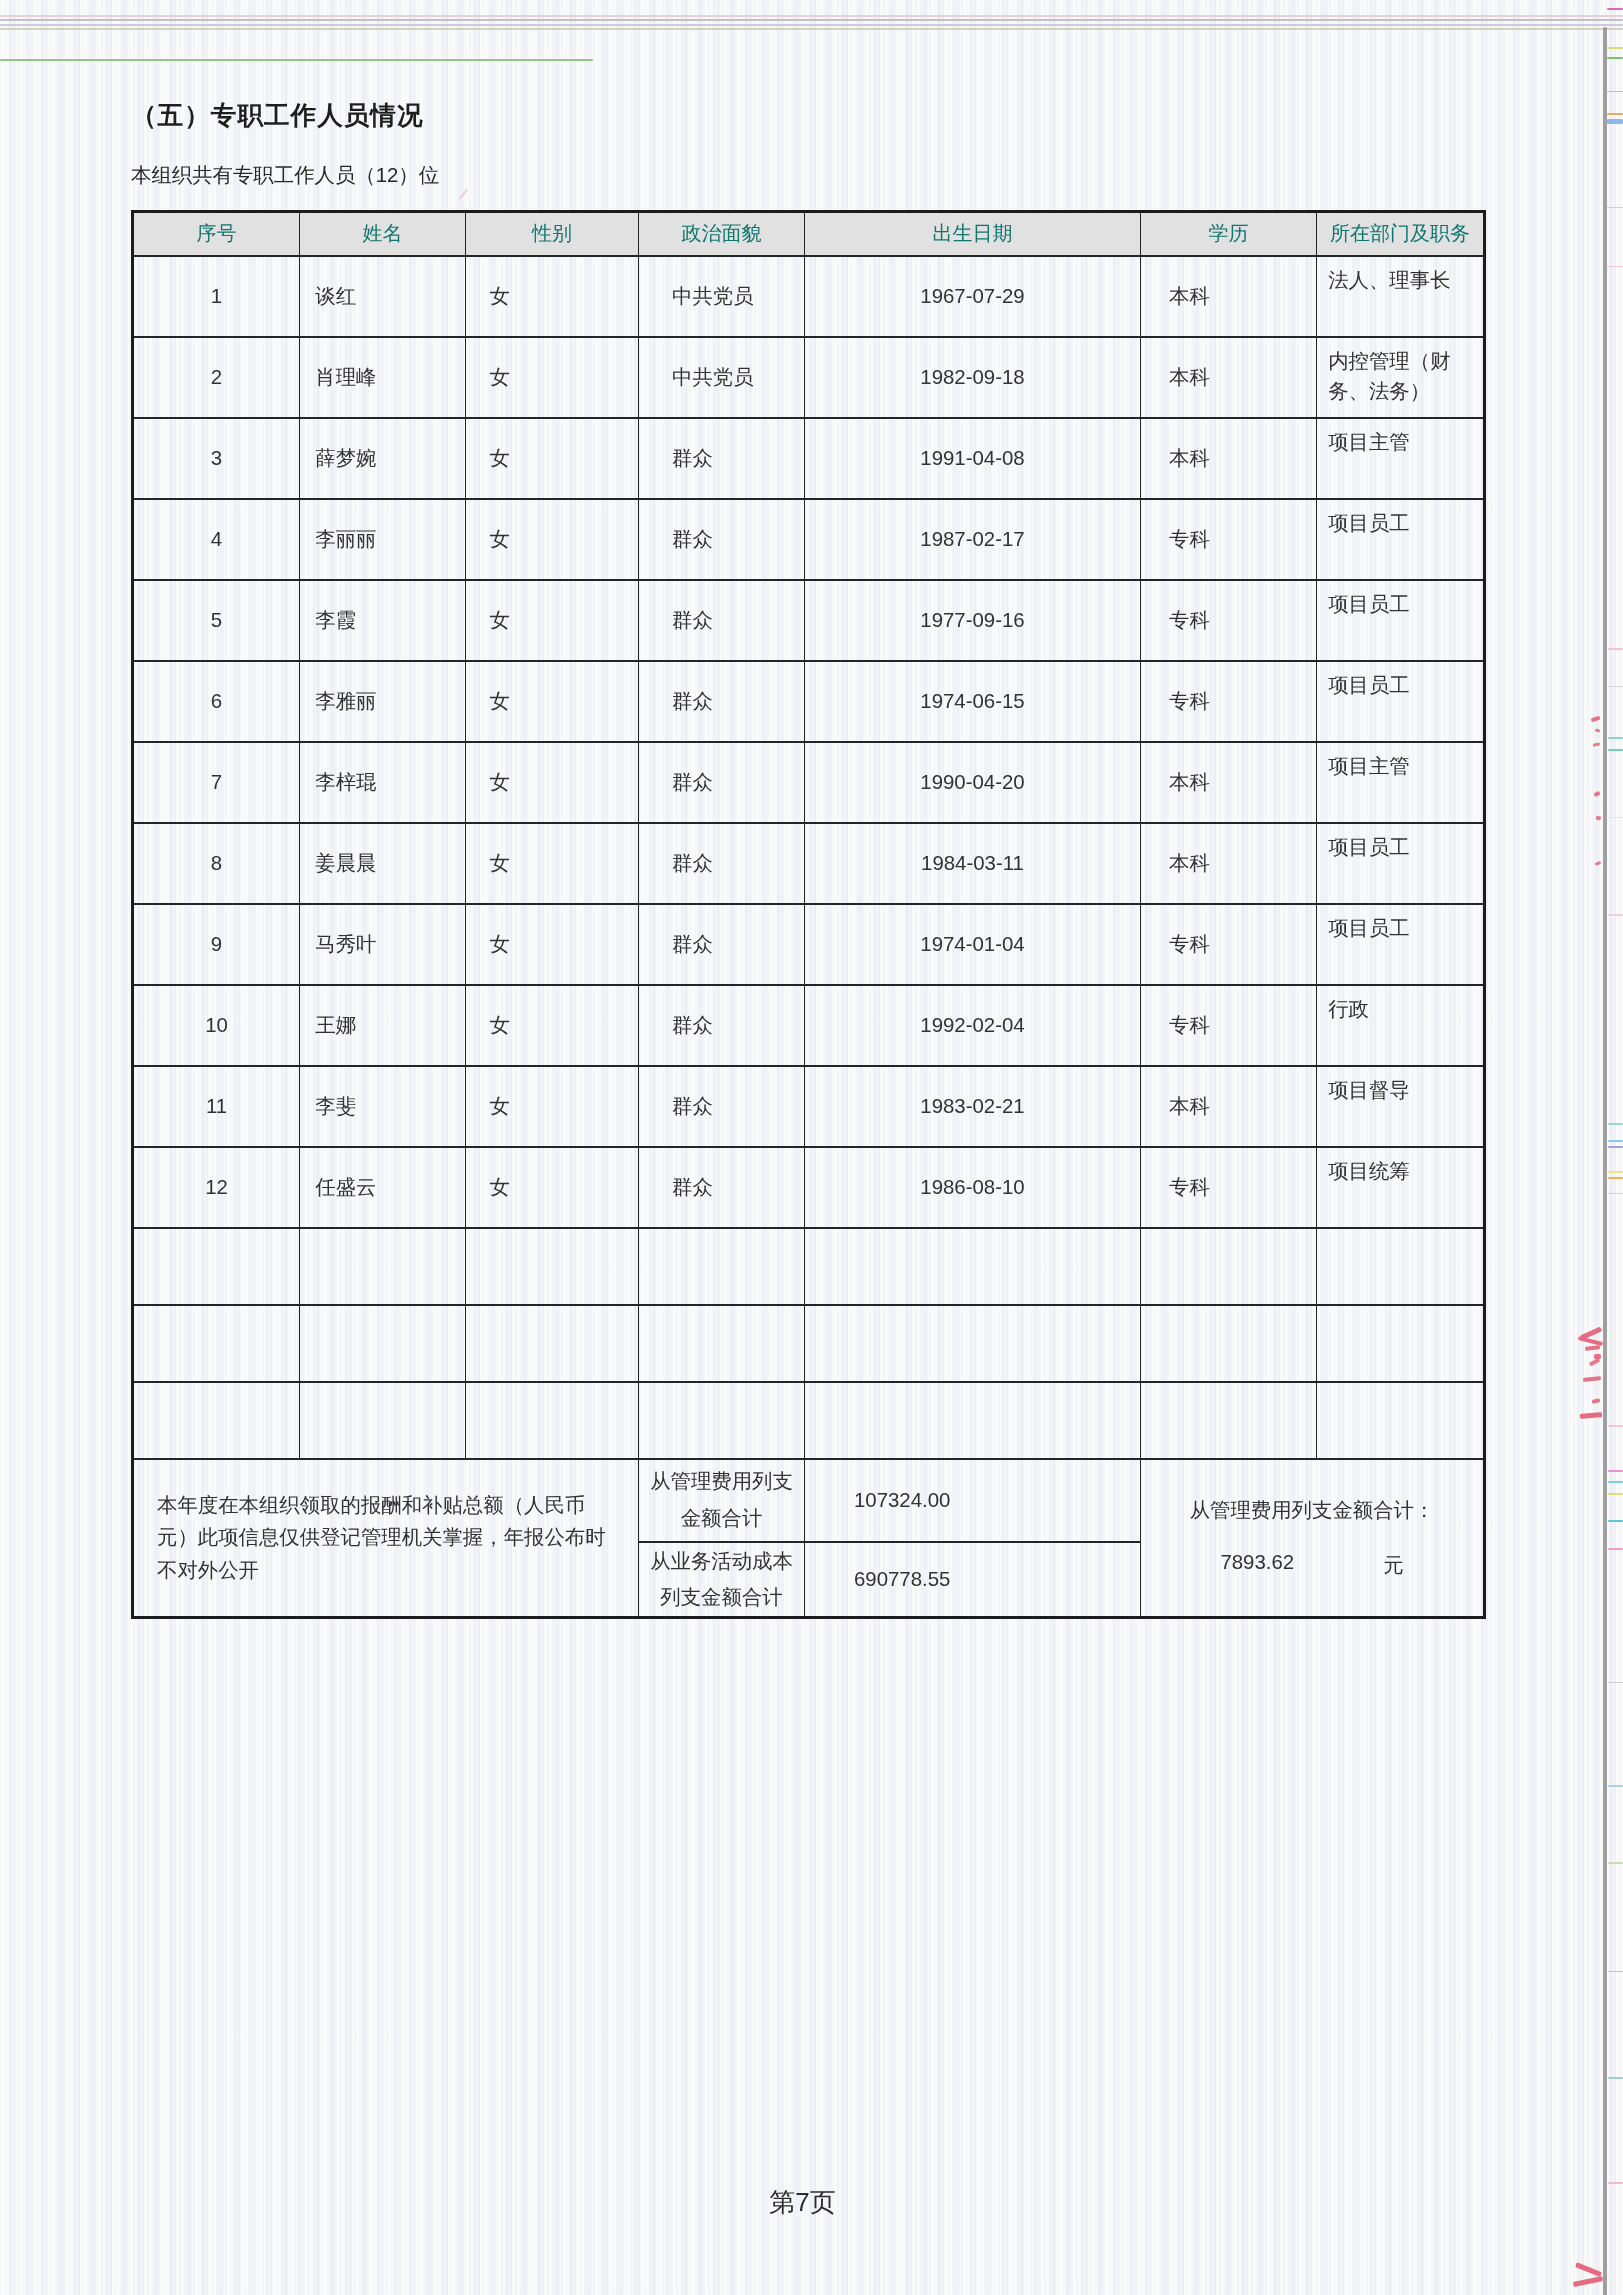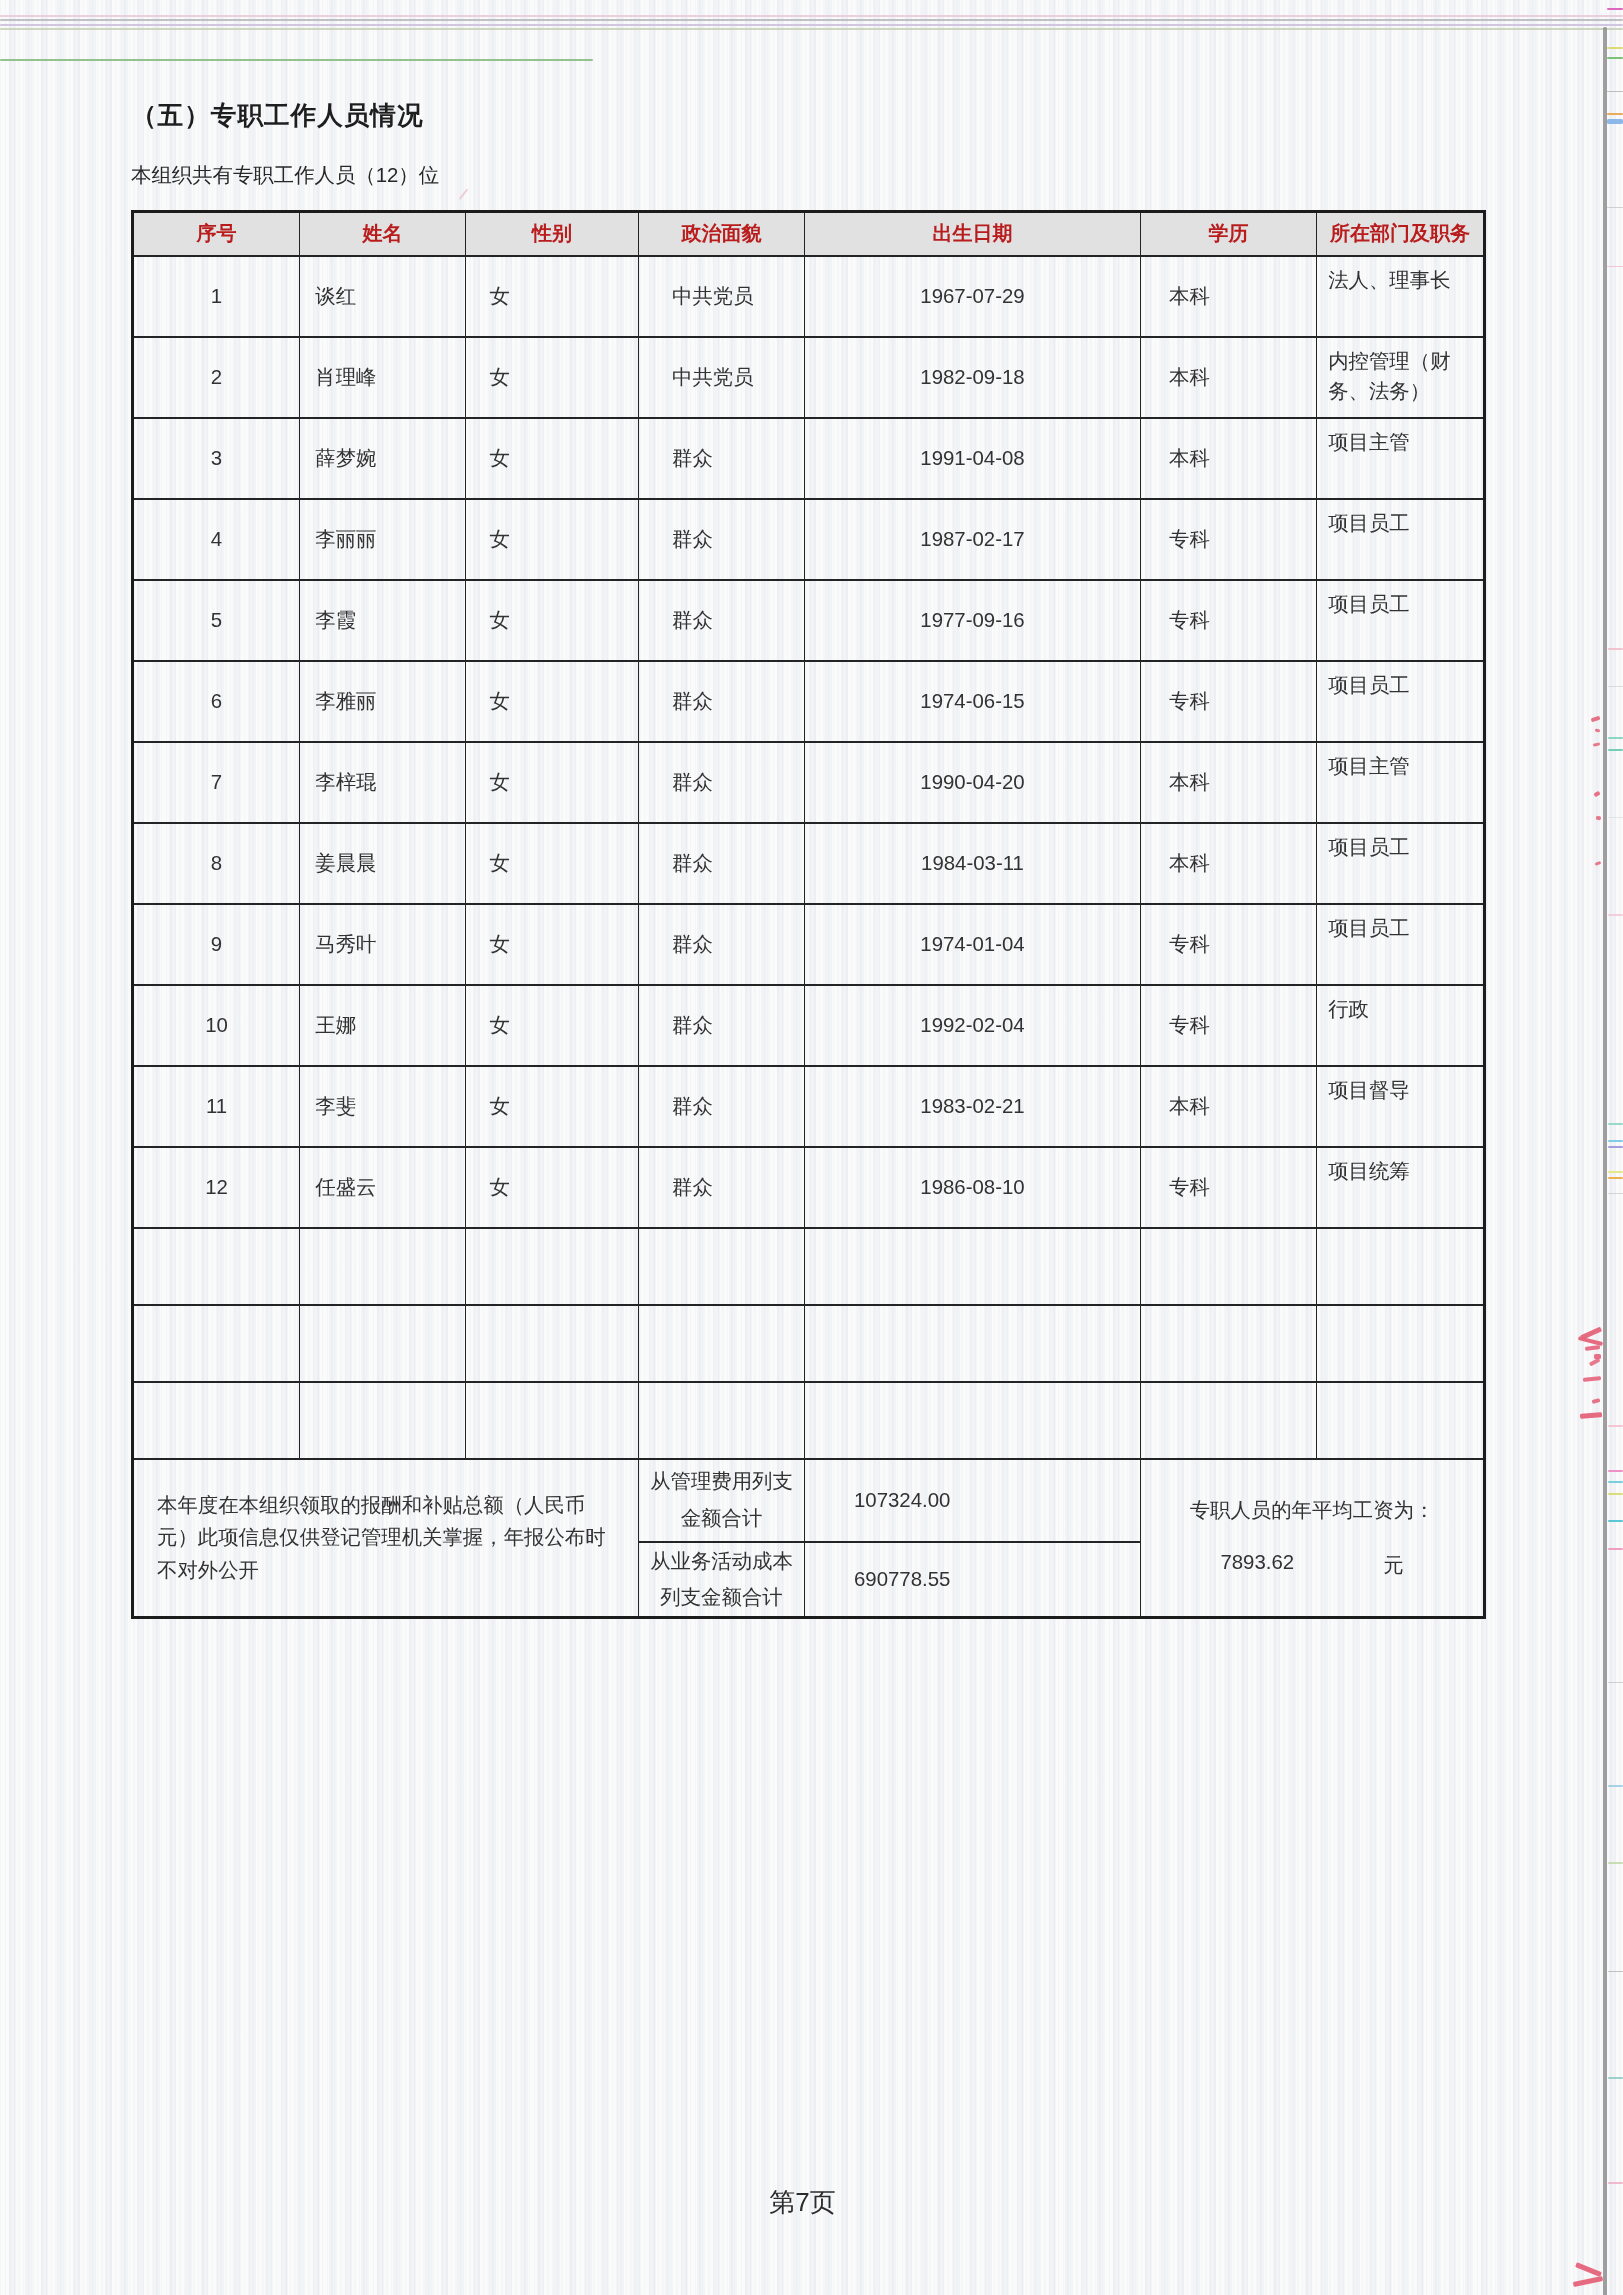--- a/index.html
+++ b/index.html
@@ -29,21 +29,21 @@
     border-collapse:collapse;table-layout:fixed;
     border:3.1px solid #1c1c1c;
   }
   .staff-table th,.staff-table td{
     border:solid #242424;border-width:2px 1.5px;
     font-size:20.4px;color:#323232;overflow:hidden;
     vertical-align:middle;padding:0;
   }
   .staff-table thead th{
     background:var(--header-bg,#e1e1e2);
-    font-weight:bold;font-size:20px;color:#b91c1c;
+    font-weight:normal;font-size:20px;color:#0f766e;
     border-bottom-width:2.6px;text-align:center;
   }
   tr.r-header{height:44px;}
   tr.r-data{height:81px;}
   tr.r-empty{height:77px;}
   tr.r-sum1{height:83px;}
   tr.r-sum2{height:71px;}
   td.col0{text-align:center;}
   td.col1{text-align:left;padding-left:15.3px;}
   td.col2{text-align:left;padding-left:23.5px;}
@@ -228,21 +228,21 @@
           <td class="col5"></td>
           <td class="col6"></td>
         </tr>
       </tbody>
     <tbody>
       <tr class="r-sum1">
         <td class="sum-note" colspan="3" rowspan="2">本年度在本组织领取的报酬和补贴总额（人民币元）此项信息仅供登记管理机关掌握，年报公布时不对外公开</td>
         <td class="sum-label">从管理费用列支金额合计</td>
         <td class="sum-value">107324.00</td>
         <td class="sum-right" colspan="2" rowspan="2">
-          <div>专职人员的年平均工资为：</div>
+          <div>从管理费用列支金额合计：</div>
           <div class="avg-line">
             <span>7893.62</span>
             <span>元</span>
           </div>
         </td>
       </tr>
       <tr class="r-sum2">
         <td class="sum-label">从业务活动成本列支金额合计</td>
         <td class="sum-value">690778.55</td>
       </tr>

